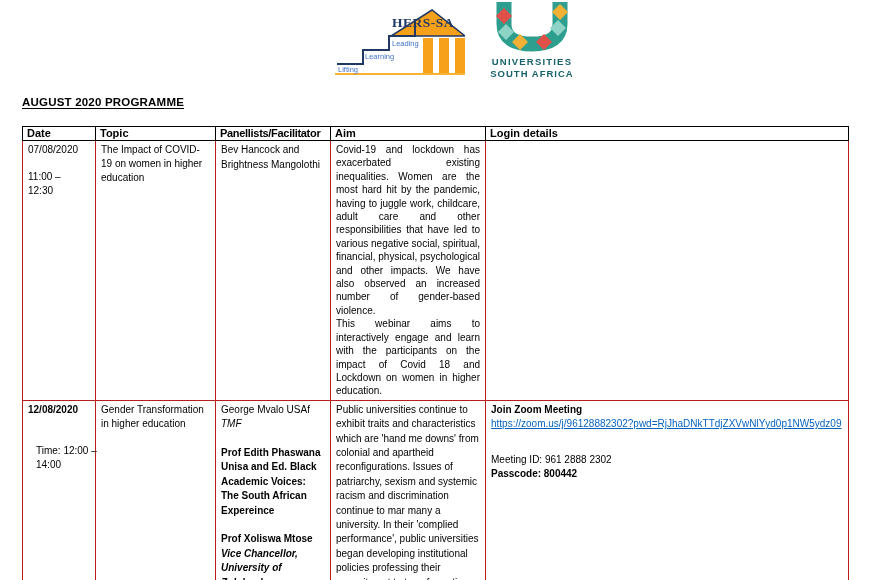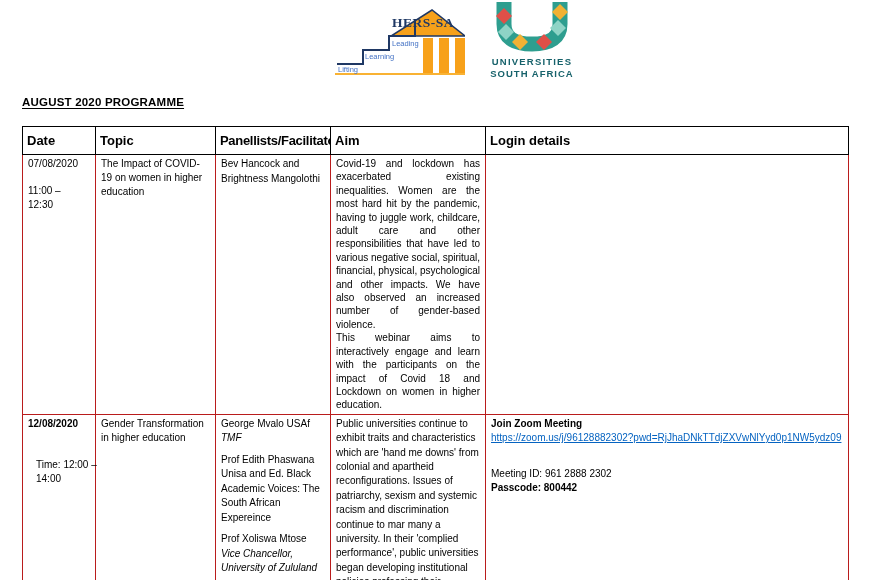--- a/index.html
+++ b/index.html
@@ -26,43 +26,43 @@
     border-collapse:collapse; table-layout:fixed;
   }
   col.c-date  { width:73px; }
   col.c-topic { width:120px; }
   col.c-pan   { width:115px; }
   col.c-aim   { width:155px; }
   col.c-login { width:363px; }
 
   .programme th {
     border:1px solid #000; text-align:left; vertical-align:top;
-    font-size:13px; font-weight:bold; line-height:11px;
-    padding:8px 4px; white-space:nowrap; overflow:hidden; height:11px;
+    font-size:11px; font-weight:bold; line-height:11px;
+    padding:1px 4px; white-space:nowrap; overflow:hidden; height:11px;
   }
   .programme th.th-pan { letter-spacing:-0.3px; }
 
   .programme td {
     border:1px solid #b91c1c; vertical-align:top;
     font-size:10px; line-height:14px; padding:2px 5px;
   }
   tr.row-1 td { height:230px; }
   tr.row-2 td { height:300px; }
 
   .pre { white-space:pre-line; }
   .time-block { margin-top:13px; white-space:pre; }
   .time-block-2 { margin-top:27px; white-space:pre;margin-left:8px; }
   .bold { font-weight:bold; }
   .italic { font-style:italic; }
 
   td.aim-justify { text-align:justify; line-height:13.4px;margin-top:13px; }
   td.aim-justify p { margin:0; }
   td.aim-left { line-height:14.4px; }
   td.pan-cell { line-height:14.5px; }
-  .pan-entry + .pan-entry { margin-top:7px; }
+  .pan-entry + .pan-entry { margin-top:14px;font-weight:bold; }
   .pan-entry span { display:block; }
 
   td.login-cell { line-height:14.5px; }
   .zoom-link {
     color:#0563C1; display:block;
     word-break:break-all;
   }
   .meeting-id { margin-top:21px; }
 </style>
 </head>

